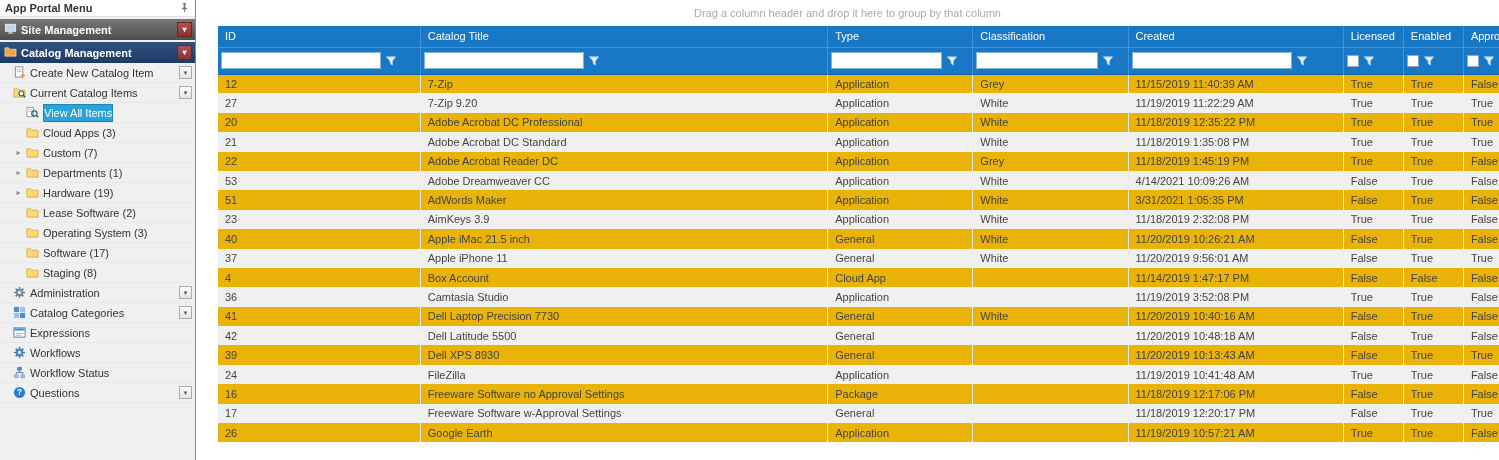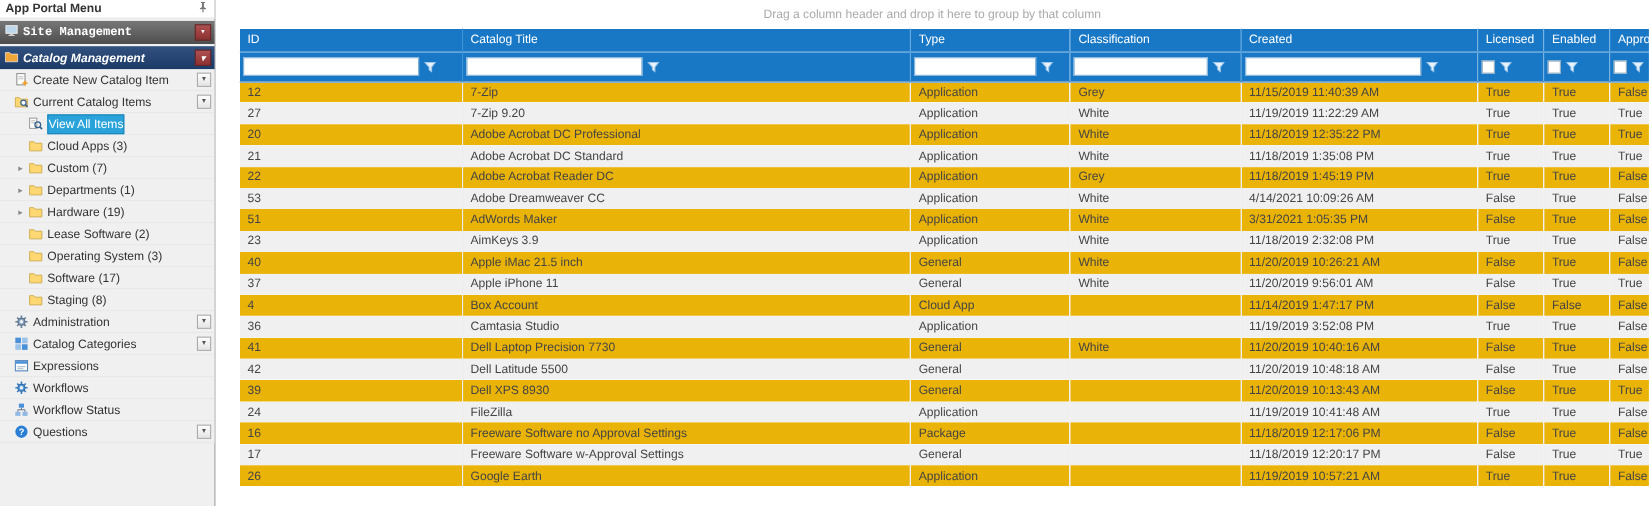--- a/index.html
+++ b/index.html
@@ -8,22 +8,22 @@
   .app { display:flex; width:1499px; height:460px; }
 
   
   .sidebar { width:196px; min-width:196px; background:#f0f0f0;
              border-right:1px solid #8a8a8a; display:flex; flex-direction:column; }
   .sidebar-title { height:17px; background:#fff; display:flex; align-items:center;
                    justify-content:space-between; padding:0 5px; color:#333;
                    border-bottom:1px solid #e4e4e4;font-weight:bold; }
   .section-header { height:21px; display:flex; align-items:center; gap:4px;
                     padding:0 3px 0 4px; color:#fff; font-weight:bold; margin-top:2px; }
-  .sh-gray { background:linear-gradient(#787878,#4d4d4d);font-family:Liberation Mono, monospace; }
-  .sh-navy { background:linear-gradient(#32517f,#1c3a66);font-style:italic; }
+  .sh-gray { background:linear-gradient(#787878,#4d4d4d); }
+  .sh-navy { background:linear-gradient(#32517f,#1c3a66); }
   .sh-label { flex:1; white-space:nowrap; overflow:hidden; }
   .dd-red { width:15px; height:15px; background:linear-gradient(#b05050,#8c3030);
             border:1px solid #6e2222; color:#fff; font-size:8px; line-height:13px;
             text-align:center; flex:0 0 auto; }
   .side-item { height:20px; display:flex; align-items:center; padding-right:3px;
                border-bottom:1px solid #e7e7e7; color:#333; background:#f0f0f0; cursor:default; }
   .side-item .tri { width:11px; text-align:center; color:#8a8a8a; font-size:8px; flex:0 0 auto; }
   .side-item.indent1 { padding-left:13px; }
   .side-item .ic { width:16px; height:14px; display:flex; align-items:center;
                    justify-content:center; flex:0 0 auto; margin-right:3px; }

